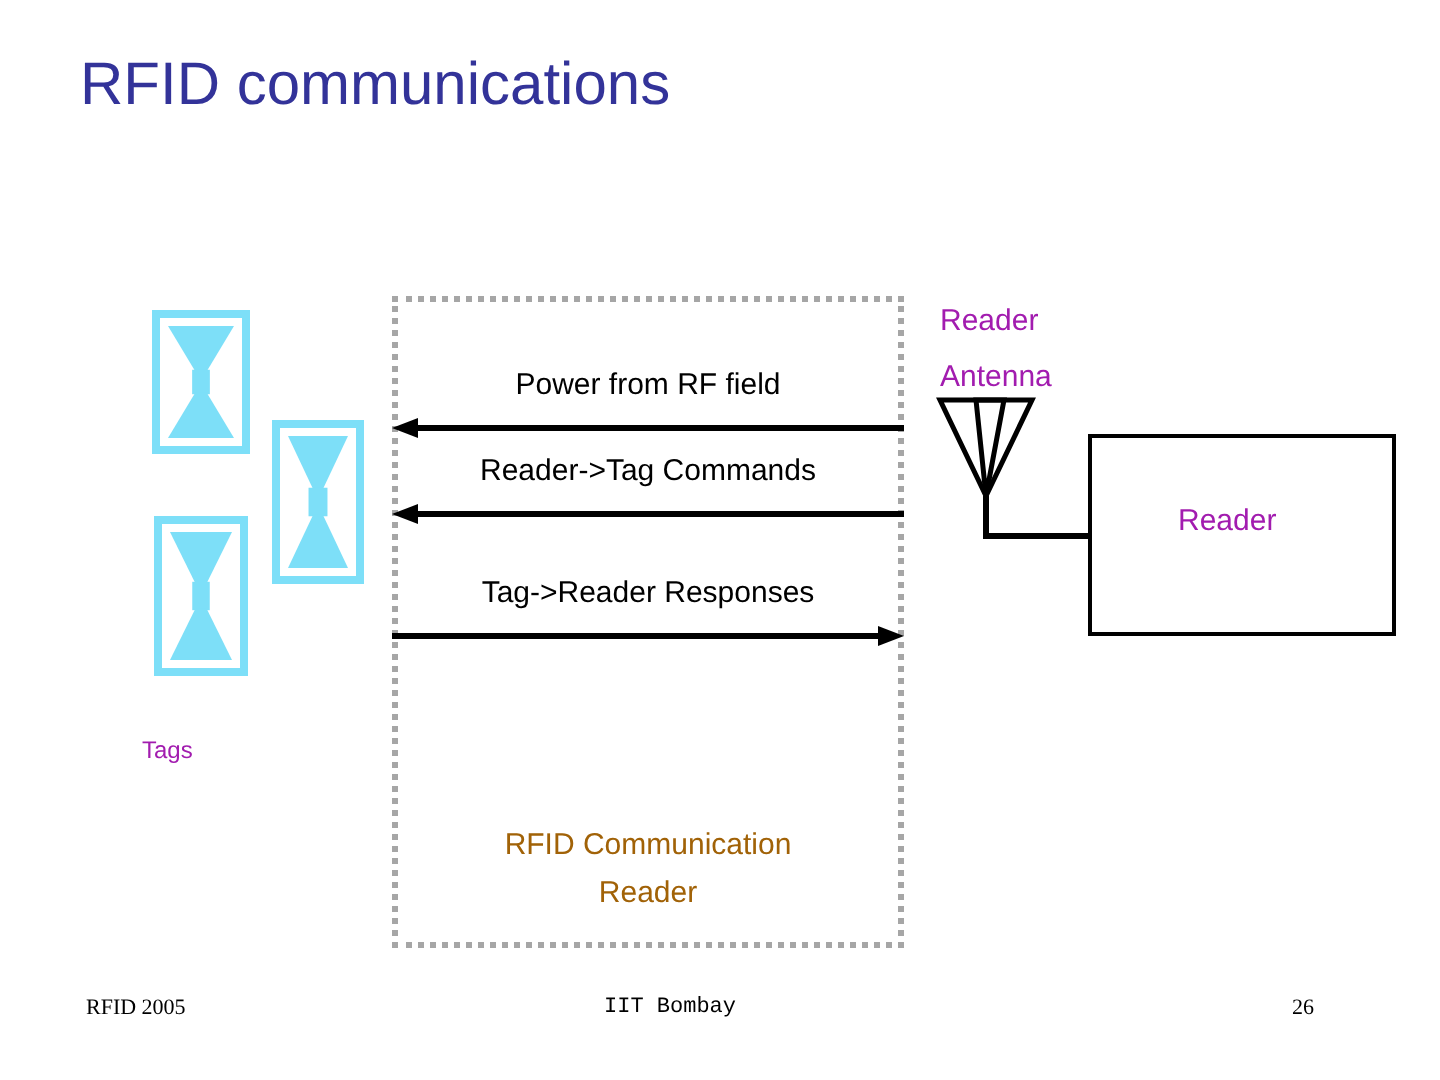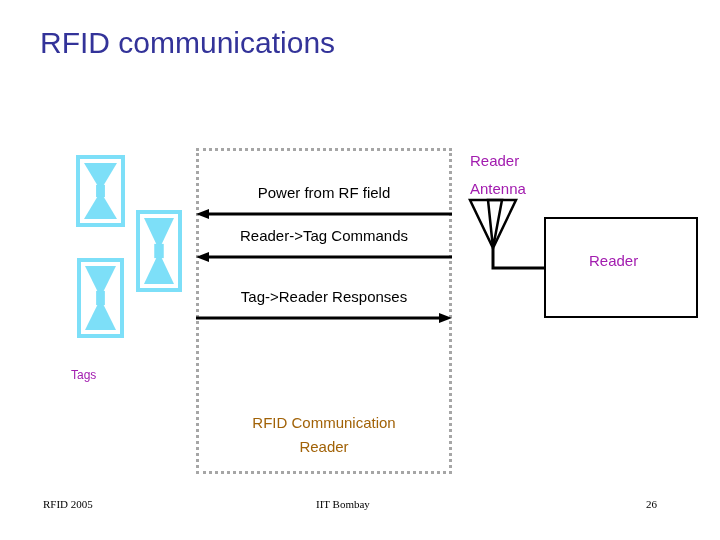--- a/index.html
+++ b/index.html
@@ -159,21 +159,21 @@
     height: 22px;
   }
   .footer-cell {
     position: absolute;
     font-family: "Liberation Serif", serif;
     font-size: 11px;
     color: #000000;
     white-space: nowrap;
   }
   #footer-left   { left: 43px;  top: 0px; }
-  #footer-center { left: 316px; top: 0px; }
+  #footer-center { left: 302px; top: 0px; font-family: Liberation Mono, monospace; }
   #footer-right  { left: 646px; top: 0px; text-align: right; }
 </style>
 </head>
 <body>
 
 <div id="slide">
 
   <div id="slide-title">RFID communications</div>
 
   <div id="channel-box"></div>

